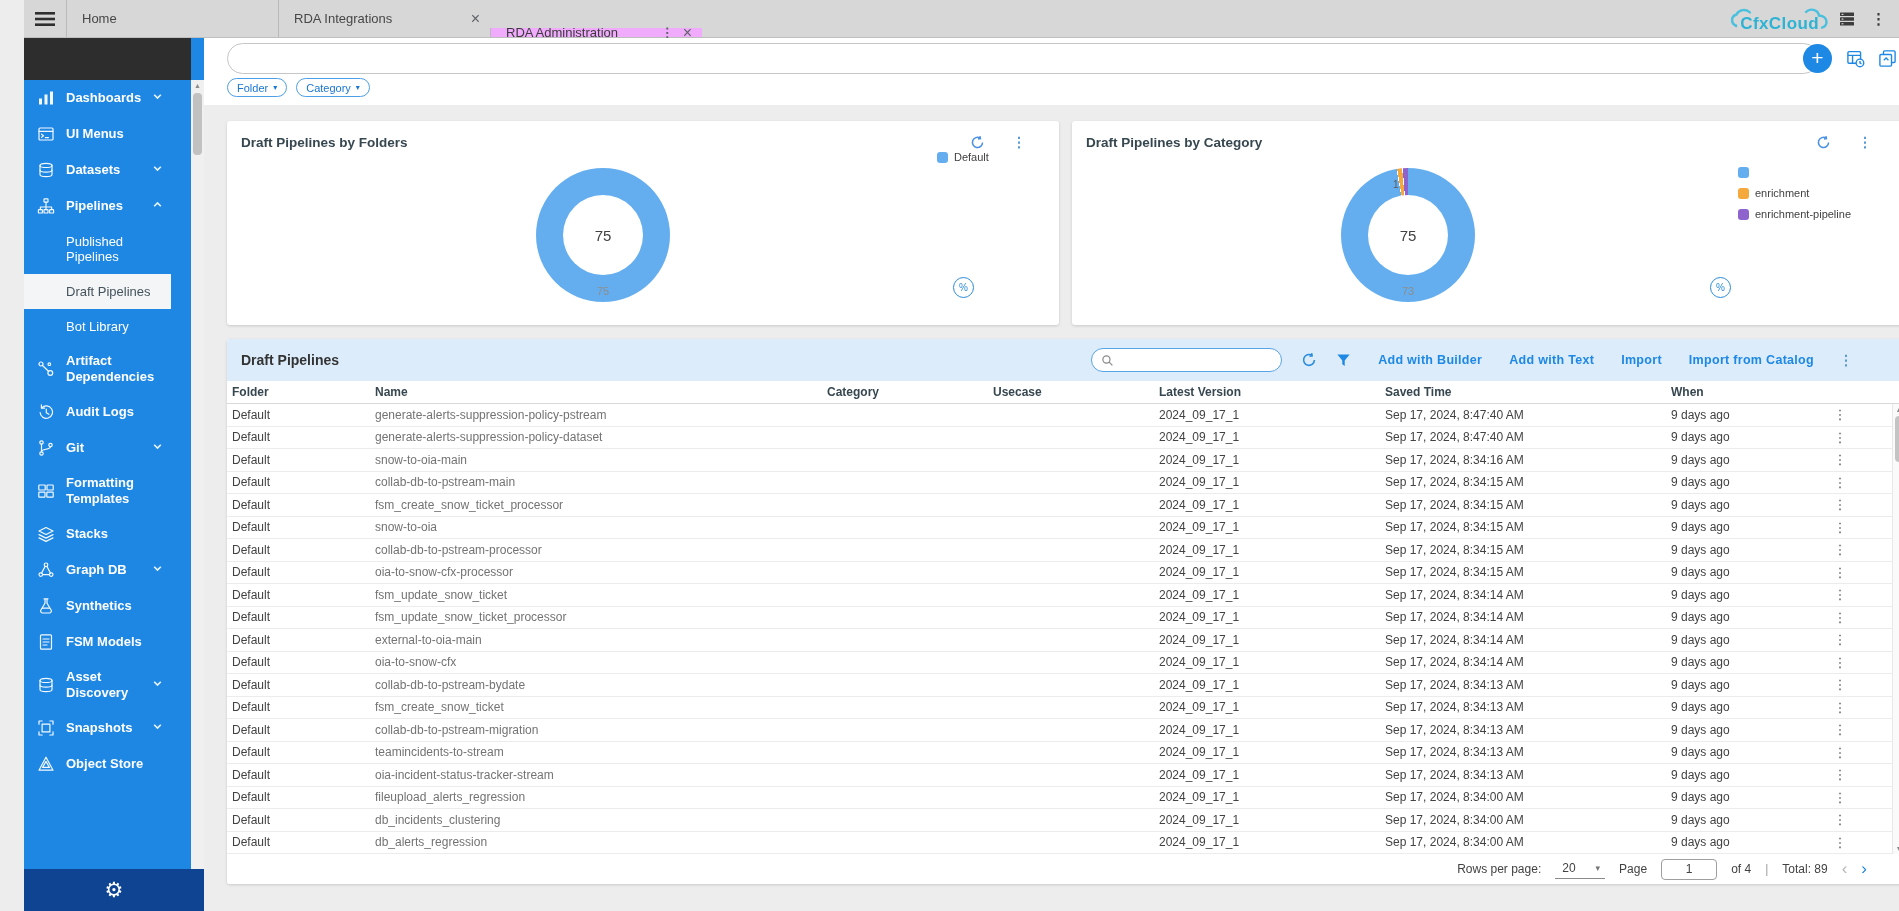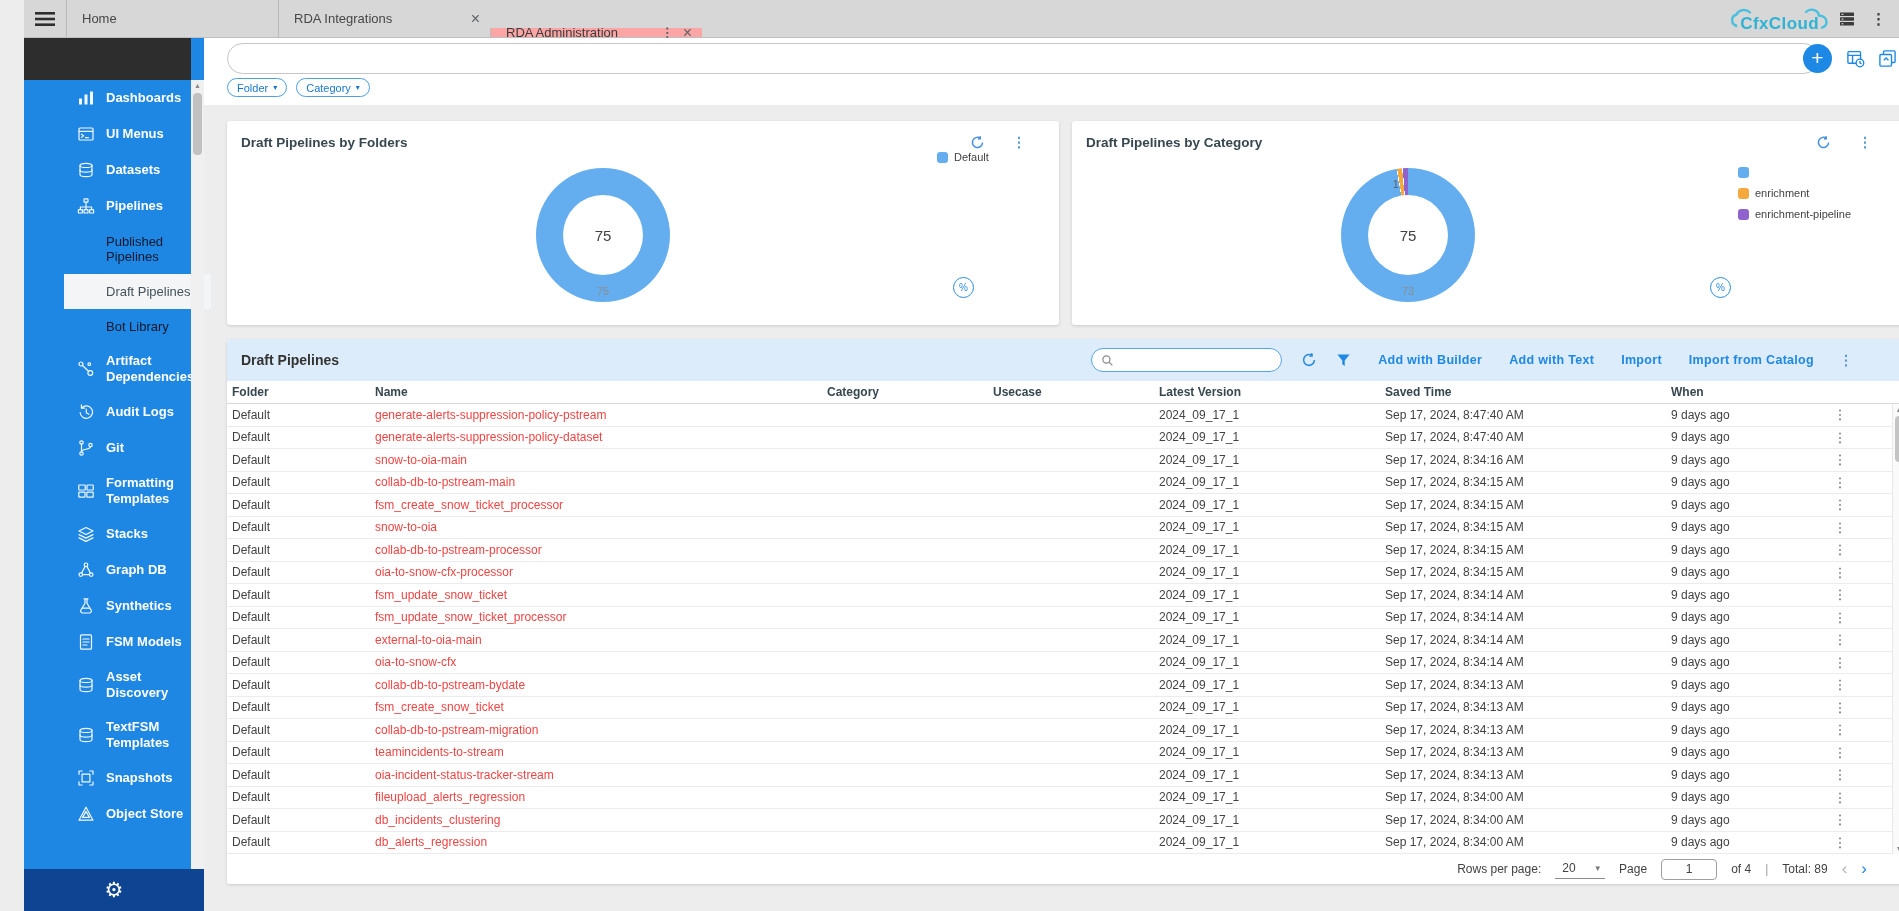--- a/index.html
+++ b/index.html
@@ -7,44 +7,44 @@
   .app { position:relative; width:1899px; height:911px; overflow:hidden;
          font-family:"Liberation Sans", sans-serif; background:#ededee;padding-left:24px; }
 
   
   .tabbar { height:38px; background:#d7d7d7; display:flex; align-items:stretch;
             border-bottom:1px solid #bfbfbf; }
   .hamburger { width:42px; border:none; background:transparent; display:flex;
                align-items:center; justify-content:center; cursor:pointer; }
   .tab { width:212px; display:flex; align-items:center; padding:0 10px 0 15px;
          font-size:13px; color:#474747; border-left:1px solid #b9b9b9; cursor:pointer; }
-  .tab.active { background:#fca5a5; color:#3a3a3a;margin-top:28px; }
+  .tab.active { background:#f0abfc; color:#3a3a3a;margin-top:28px; }
   .tab .tlabel { flex:1; white-space:nowrap; overflow:hidden; }
   .tab .tkebab { color:#5f6368; font-size:13px; margin-left:8px; cursor:pointer; }
   .tab .tclose { color:#5f6368; font-size:16px; margin-left:9px; line-height:14px; cursor:pointer; }
   .tabbar-right { margin-left:auto; display:flex; align-items:center; gap:15px; padding-right:13px; }
   .logo { position:relative; display:flex; align-items:flex-end; height:34px; }
   .logo svg { position:absolute; left:-4px; top:0; }
   .logo .logotext { color:#2fb3d4; font-weight:bold; font-size:17px; letter-spacing:.4px; padding:10px 4px 2px 8px; }
   .dkkebab { color:#3c3c3c; font-size:15px; font-weight:bold; cursor:pointer; }
 
   
   .body { display:flex; height:873px; }
   .sidebar-wrap { width:180px; flex:none; position:relative; background:#1e87e4; }
   .side-top { position:absolute; top:0; left:0; width:167px; height:42px; background:#2d2d2d; }
   .side-scroll { position:absolute; top:42px; right:0; width:13px; bottom:42px; background:#f0f0f0; }
   .vs-arrow { position:absolute; left:0; right:0; text-align:center; font-size:7px; color:#8a8a8a; }
   .side-scroll .vs-thumb { position:absolute; top:13px; left:2px; width:9px; height:62px; background:#c1c1c1; border-radius:4px; }
-  .sidebar { position:absolute; top:42px; left:0; width:147px; bottom:35px; overflow:hidden;margin-left:40px; }
+  .sidebar { position:absolute; top:42px; left:0; width:147px; bottom:35px; overflow:hidden; }
   .sitem { display:flex; align-items:center; padding:9px 8px 9px 13px; color:#fff;
            font-size:13px; font-weight:700; line-height:16px; cursor:pointer; }
   .sitem .sicon { width:18px; height:18px; margin-right:11px; flex:none; opacity:.95; }
   .sitem .slabel { flex:1; }
   .schev { margin-left:4px; opacity:.9; flex:none; }
-  .ssub { padding:10px 8px 10px 42px; color:#0f172a; font-size:13px; font-weight:400; cursor:pointer; }
+  .ssub { padding:10px 8px 10px 42px; color:#ffffff; font-size:13px; font-weight:400; cursor:pointer; }
   .ssub.active { background:#f4f5f6; color:#44535c; }
   .side-footer { position:absolute; bottom:0; left:0; width:180px; height:42px; background:#0f4493;
                  display:flex; align-items:center; justify-content:center; }
   .gear { color:#fff; font-size:21px; cursor:pointer; }
 
   
   .main { flex:1; min-width:0; display:flex; flex-direction:column; }
   .searchbar { height:40px; background:#fff; display:flex; align-items:center; padding-left:23px; }
   .gsearch { position:relative; width:1592px; height:31px; flex:none; }
   .gsearch input { width:100%; height:100%; border:1px solid #c6c6c6; border-radius:16px;
@@ -95,21 +95,21 @@
   .ticon { margin-left:19px; display:flex; cursor:pointer; }
   .tlink { margin-left:27px; font-size:12.5px; font-weight:700; color:#1e88e5; letter-spacing:.3px;
            white-space:nowrap; cursor:pointer; }
   .tkebab { margin-left:25px; color:#5b9bd5; font-size:14px; font-weight:700; cursor:pointer; }
   .tgrid { display:grid; grid-template-columns:143px 452px 166px 166px 226px 286px 158px 60px;
            padding-left:5px; align-items:center; }
   .thead { height:23px; font-size:12px; font-weight:700; color:#37474f; background:#fff;
            border-bottom:1px solid #d9d9d9; }
   .tbody { position:relative; height:450px; background:#fff; }
   .trow { height:22.5px; font-size:12px; color:#424242; border-bottom:1px solid #ececec; }
-  .trow .link { color:#ef4444; cursor:pointer; white-space:nowrap; overflow:hidden; }
+  .trow .link { color:#737373; cursor:pointer; white-space:nowrap; overflow:hidden; }
   .rkebab { color:#555; font-size:13px; width:22px; text-align:center; cursor:pointer; }
   .vscroll { position:absolute; top:0; right:0; width:13px; height:450px; background:#fafafa;
              border-left:1px solid #e8e8e8; }
   .vscroll .vs-thumb { position:absolute; top:12px; left:2px; width:8px; height:46px; background:#c4c4c4; border-radius:4px; }
   .tfoot { height:30px; background:#fff; display:flex; align-items:center; justify-content:flex-end;
            gap:14px; padding-right:38px; font-size:12px; color:#424242; border-radius:0 0 3px 3px; }
   .rpp { display:flex; align-items:center; gap:20px; border-bottom:1px solid #8a8a8a;
          padding:1px 5px 3px 7px; cursor:pointer; }
   .rpp .caret { font-size:9px; color:#757575; }
   .pagebox { width:56px; height:21px; border:1px solid #9e9e9e; border-radius:4px;
@@ -299,28 +299,20 @@
                 <path d="M3 4.4v9.2c0 1.2 2.7 2.1 6 2.1s6-.9 6-2.1V4.4"></path>
                 <path d="M3 9c0 1.2 2.7 2.1 6 2.1S15 10.2 15 9"></path>
               </svg></span>
             <span class="slabel">Asset Discovery</span>
             <span class="schev"><svg width="11" height="11" viewBox="0 0 10 10">
                 <path d="M2 3.4l3 3 3-3" stroke="#fff" fill="none" stroke-width="1.5"></path>
               </svg></span>
           </div>
           <div class="sitem">
             <span class="sicon"><svg width="18" height="18" viewBox="0 0 18 18" fill="none" stroke="#fff" stroke-width="1.2" stroke-linecap="round" stroke-linejoin="round">
-                <ellipse cx="9" cy="4.4" rx="6" ry="2.1"></ellipse>
-                <path d="M3 4.4v9.2c0 1.2 2.7 2.1 6 2.1s6-.9 6-2.1V4.4"></path>
-                <path d="M3 9c0 1.2 2.7 2.1 6 2.1S15 10.2 15 9"></path>
-              </svg></span>
-            <span class="slabel">TextFSM Templates</span>
-          </div>
-          <div class="sitem">
-            <span class="sicon"><svg width="18" height="18" viewBox="0 0 18 18" fill="none" stroke="#fff" stroke-width="1.2" stroke-linecap="round" stroke-linejoin="round">
                 <path d="M2 5.2V2h3.2M12.8 2H16v3.2M16 12.8V16h-3.2M5.2 16H2v-3.2"></path>
                 <rect x="5.1" y="5.1" width="7.8" height="7.8"></rect>
               </svg></span>
             <span class="slabel">Snapshots</span>
             <span class="schev"><svg width="11" height="11" viewBox="0 0 10 10">
                 <path d="M2 3.4l3 3 3-3" stroke="#fff" fill="none" stroke-width="1.5"></path>
               </svg></span>
           </div>
           <div class="sitem">
             <span class="sicon"><svg width="18" height="18" viewBox="0 0 18 18" fill="none" stroke="#fff" stroke-width="1.2" stroke-linecap="round" stroke-linejoin="round">

